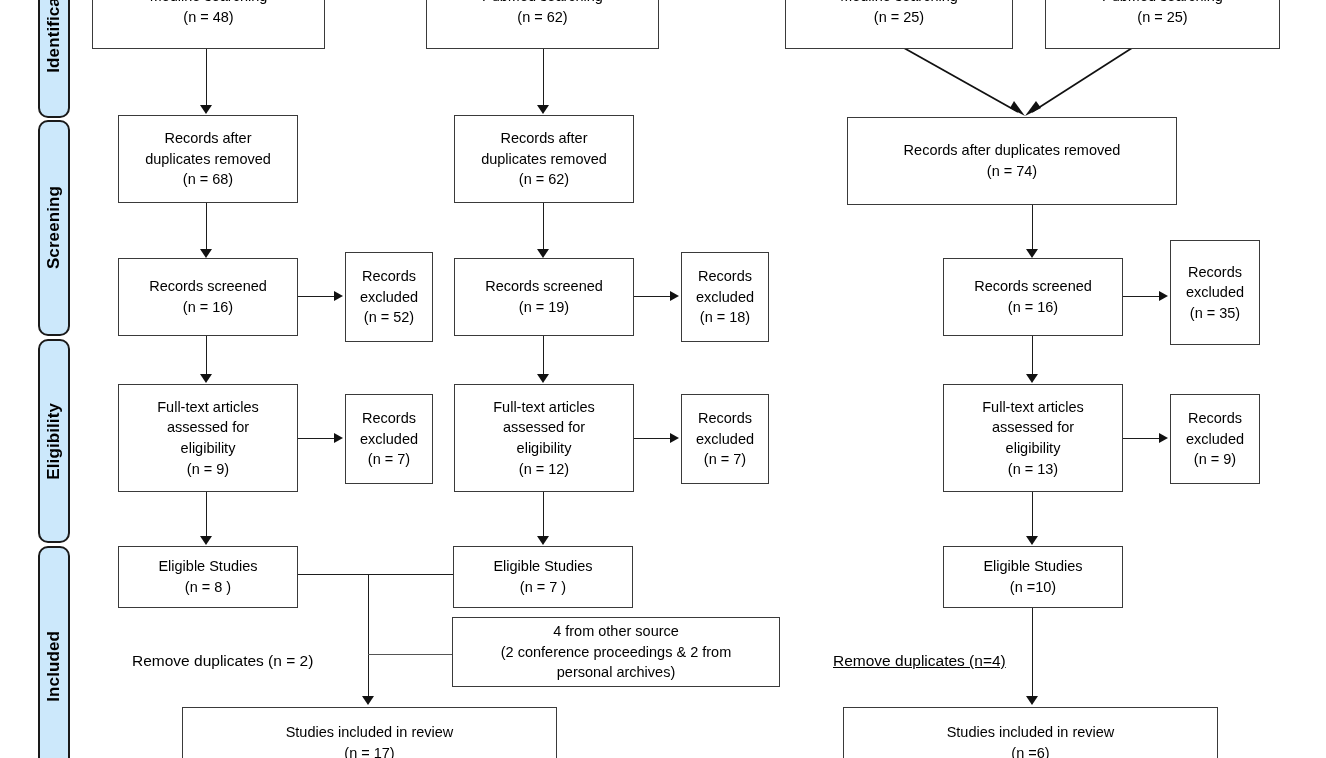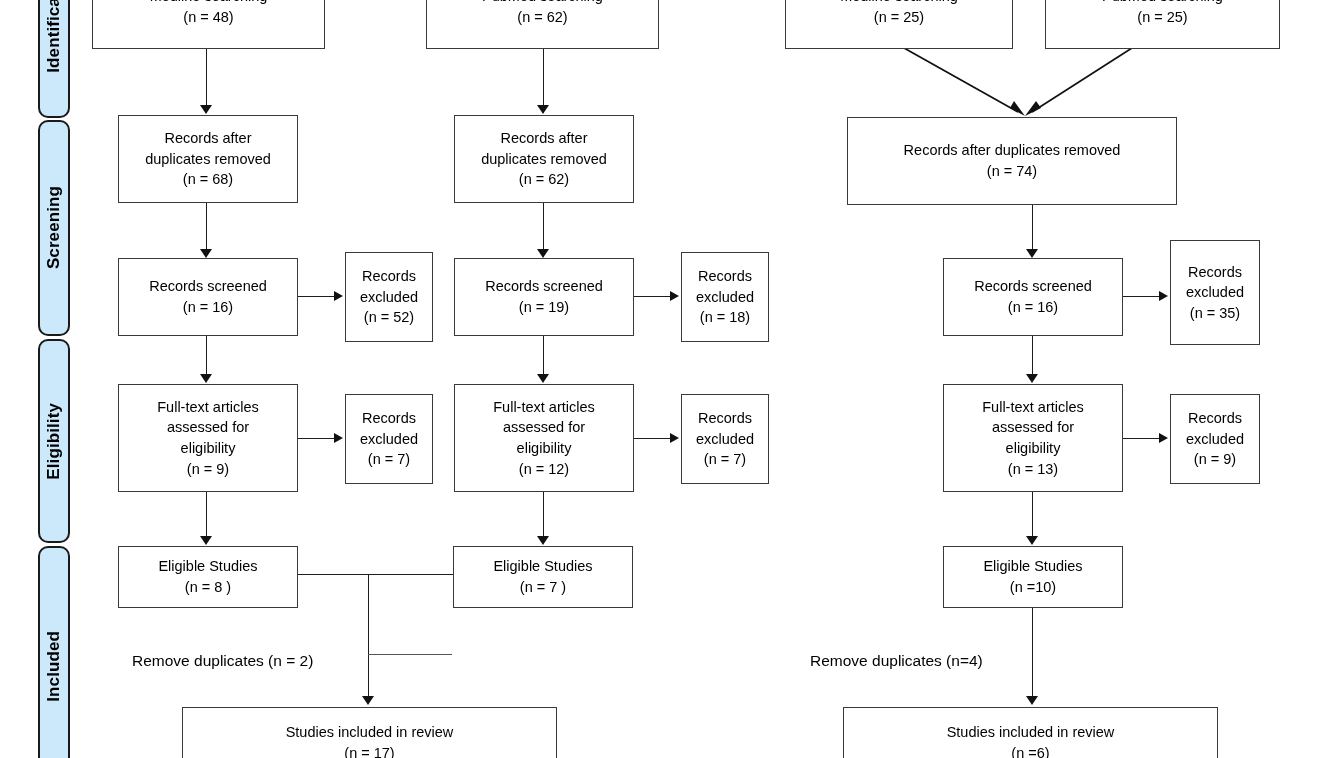--- a/index.html
+++ b/index.html
@@ -235,20 +235,25 @@
   </div>
 
   <div class="vline" style="left:543px; top:492px; height:46px;"></div>
   <div class="arrow-down" style="left:537px; top:536px;"></div>
 
   <div class="box" style="left:453px; top:546px; width:180px; height:62px;">
     <span class="ln">Eligible Studies</span>
     <span class="ln">(n = 7 )</span>
   </div>
 
+  <div class="box wrap" style="left:452px; top:617px; width:328px; height:70px; font-size:14.5px;">
+    <span class="ln">4 from other source</span>
+    <span class="ln">(2 conference proceedings &amp; 2 from</span>
+    <span class="ln">personal archives)</span>
+  </div>
 
   <div class="box clipped-top" style="left:785px; top:-34px; width:228px; height:83px;">
     <span class="ln">Medline searching</span>
     <span class="ln">(n = 25)</span>
   </div>
   <div class="box clipped-top" style="left:1045px; top:-34px; width:235px; height:83px;">
     <span class="ln">PubMed searching</span>
     <span class="ln">(n = 25)</span>
   </div>
 
@@ -301,20 +306,20 @@
   <div class="arrow-down" style="left:1026px; top:536px;"></div>
 
   <div class="box" style="left:943px; top:546px; width:180px; height:62px;">
     <span class="ln">Eligible Studies</span>
     <span class="ln">(n =10)</span>
   </div>
 
   <div class="vline" style="left:1032px; top:608px; height:90px;"></div>
   <div class="arrow-down" style="left:1026px; top:696px;"></div>
 
-  <div class="caption" style="left:810px; top:652px;">Remove duplicates (n=4)</div>
+  <div class="caption" style="left:833px; top:652px;text-decoration:underline;">Remove duplicates (n=4)</div>
 
   <div class="box clipped-bottom" style="left:843px; top:707px; width:375px; height:70px;">
     <span class="ln">Studies included in review</span>
     <span class="ln">(n =6)</span>
   </div>
 
 </div>
 
 </body></html>

